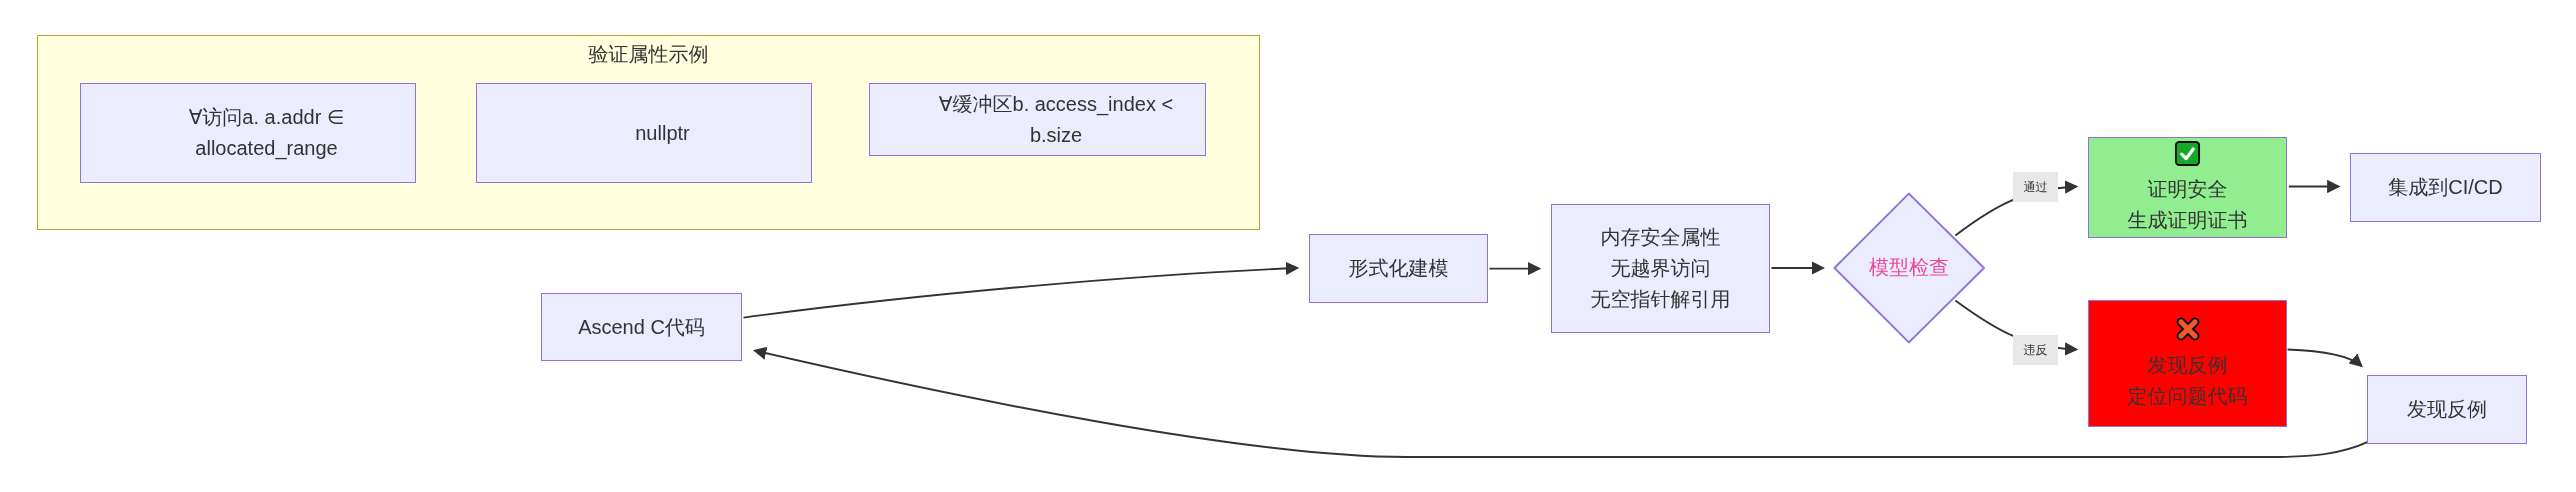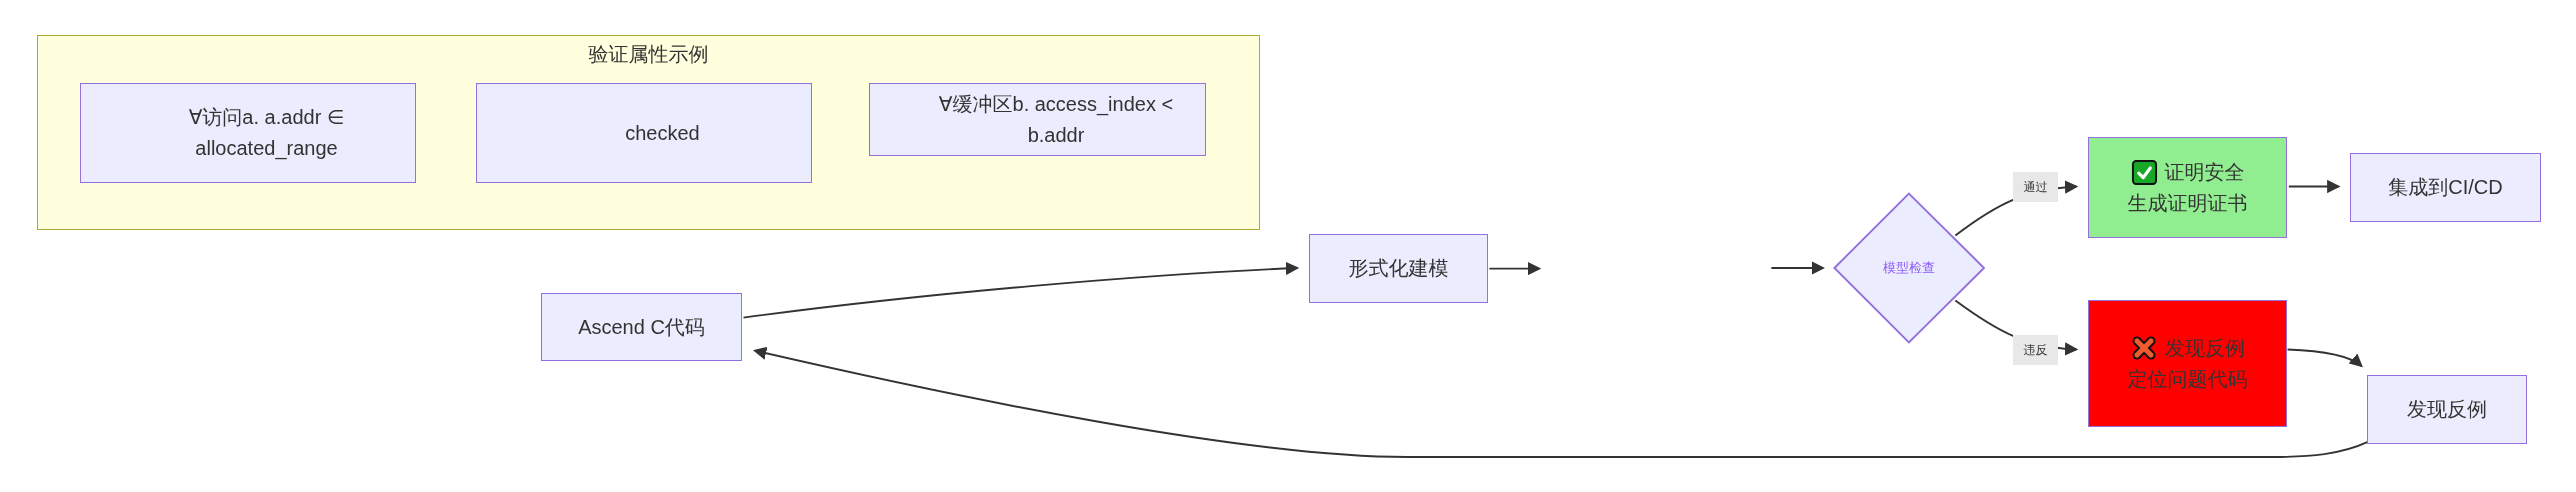--- a/index.html
+++ b/index.html
@@ -9,26 +9,26 @@
   .edge{stroke:#333333;stroke-width:3;fill:none;}
   .subgraph{position:absolute;left:37px;top:35px;width:1223px;height:195px;
     background:#ffffde;border:1.9px solid #aaaa33;box-sizing:border-box;}
   .subgraph-title{position:absolute;left:37px;top:41px;width:1223px;height:25.5px;
     font-size:20px;text-align:center;color:#333333;}
   .node{position:absolute;box-sizing:border-box;background:#ECECFF;border:1.9px solid #9370DB;
     display:flex;flex-direction:column;align-items:center;justify-content:center;
     font-size:20px;line-height:31px;text-align:center;color:#333333;}
   .node.green{background:#90EE90;}
   .node.red{background:#FF0000;}
-  .node .row{display:flex;align-items:center;justify-content:space-between;gap:7px;}
+  .node .row{display:flex;align-items:center;justify-content:space-between;gap:7px;flex-direction:column;}
   .prop{line-height:31px;margin-left:37px;}
   .edge-label{position:absolute;width:45px;height:30px;background:#e8e8e8;
     display:flex;align-items:center;justify-content:center;font-size:12px;color:#333333;}
   .diamond-label{position:absolute;left:1834px;top:253px;width:150px;height:29px;
-    display:flex;align-items:center;justify-content:center;font-size:13px;color:#8b5cf6;}
+    display:flex;align-items:center;justify-content:center;font-size:20px;color:#ec4899;}
   .icon{display:inline-flex;flex:0 0 auto;}
 </style>
 </head>
 <body>
 
 <div class="canvas">
 
   <svg class="edge-layer" width="2576" height="492" viewBox="0 0 4047 773">
     <defs>
       <marker id="arr" viewBox="0 0 10 10" refX="8.5" refY="5" markerWidth="7" markerHeight="7" orient="auto-start-reverse">
@@ -47,35 +47,40 @@
   </svg>
 
   <div class="subgraph"></div>
   <div class="subgraph-title">验证属性示例</div>
 
   <div class="node" style="left:80px;top:83px;width:336px;height:100px;">
     <div class="prop">∀访问a. a.addr ∈</div>
     <div class="prop">allocated_range</div>
   </div>
   <div class="node" style="left:476px;top:83px;width:336px;height:100px;">
-    <div class="prop">checked</div>
+    <div class="prop">nullptr</div>
   </div>
   <div class="node" style="left:869px;top:83px;width:337px;height:73px;">
     <div class="prop">∀缓冲区b. access_index &lt;</div>
-    <div class="prop">b.addr</div>
+    <div class="prop">b.size</div>
   </div>
 
   <div class="node" style="left:541px;top:293px;width:201px;height:68px;">
     <div>Ascend C代码</div>
   </div>
 
   <div class="node" style="left:1309px;top:234px;width:179px;height:69px;">
     <div>形式化建模</div>
   </div>
 
+  <div class="node" style="left:1551px;top:204px;width:219px;height:129px;">
+    <div>内存安全属性</div>
+    <div>无越界访问</div>
+    <div>无空指针解引用</div>
+  </div>
 
   <div class="diamond-label">模型检查</div>
 
   <div class="node green" style="left:2088px;top:137px;width:199px;height:101px;">
     <div class="row">
       <span class="icon">
         <svg width="27" height="27" viewBox="0 0 42 42">
           <rect x="3" y="3" width="36" height="36" rx="5" fill="#16a826" stroke="#111111" stroke-width="3"></rect>
           <polyline points="12,22 19,29 30,14" fill="none" stroke="#ffffff" stroke-width="5" stroke-linecap="round" stroke-linejoin="round"></polyline>
         </svg>

